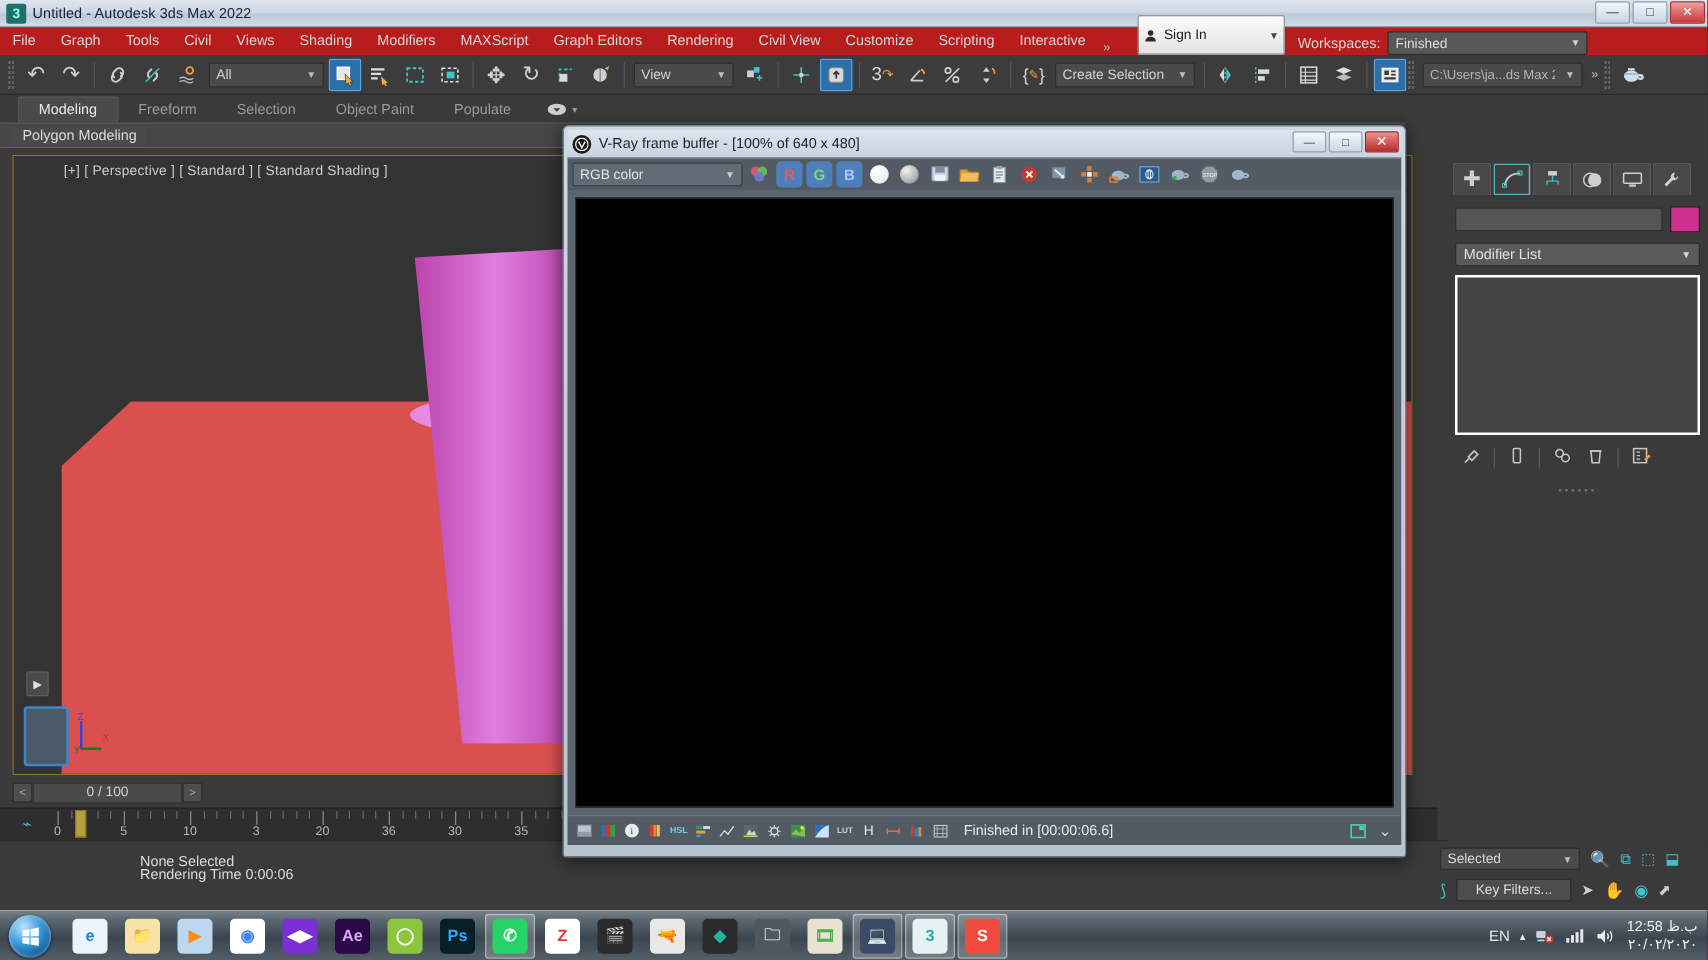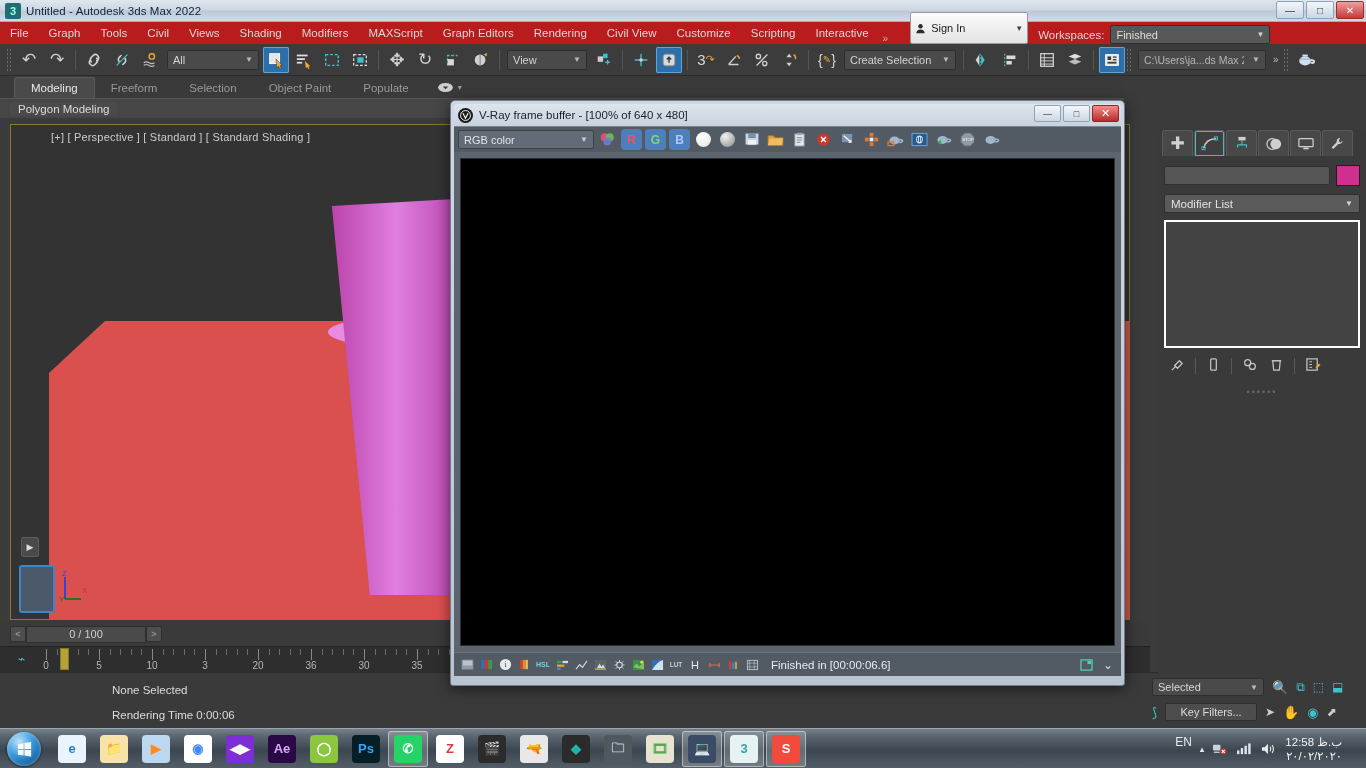--- a/index.html
+++ b/index.html
@@ -319,21 +319,21 @@
   }
   .tasks { display:flex; align-items:center; gap: 2px; margin-left: 6px; }
   .tkitem {
     width: 40px; height: 36px; display:flex; align-items:center; justify-content:center;
     border-radius: 3px;
   }
   .tkitem.open { background: rgba(255,255,255,.20); box-shadow: inset 0 0 0 1px rgba(255,255,255,.45); }
   .appicon { width: 28px; height: 28px; border-radius: 4px;
     display:flex;align-items:center;justify-content:center;
     font-size: 13px; font-weight: bold; color:#fff; }
-  .tray { margin-left: auto; display:flex; gap: 8px; padding-right: 24px; }
+  .tray { margin-left: auto; display:flex; align-items:center; gap: 8px; padding-right: 8px; }
   .tray-lang { font-size: 12px; color:#eaeaea; }
   .tray-ic { color:#e8e8e8; font-size: 13px; display:flex; align-items:center; }
   .clock { text-align: right; color:#f2f2f2; font-size: 11.5px; line-height: 14px; }
 </style>
 </head>
 <body>
 
 <div id="app">
 
   <div class="titlebar">
@@ -734,21 +734,21 @@
         <div class="tick minor" style="left: 1038.8px;"></div>
         <div class="tick minor" style="left: 1049.4px;"></div>
         <div class="tick major" style="left: 1060px;"></div>
         <div class="tick-lbl" style="left: 1060px;">100</div>
       </div>
     <div class="playhead"></div>
   </div>
 
   <div class="statusarea">
     <div class="prompt-line" style="top:11px;">None Selected</div>
-    <div class="prompt-line" style="top:36px;">Rendering Time  0:00:06</div>
+    <div class="prompt-line" style="top:21px;">Rendering Time  0:00:06</div>
 
   </div>
 
   <div class="cmdpanel">
     <div class="cp-tabs">
       <div class="cp-tab" style="font-size:17px;">✚</div>
       <div class="cp-tab active">
         <svg width="18" height="16" viewBox="0 0 20 18">
             <path d="M3 14q2-11 14-11" stroke="#cfcfcf" stroke-width="1.6" fill="none"></path>
             <rect x="1" y="12" width="3.5" height="3.5" fill="none" stroke="#3fc1c9"></rect>

